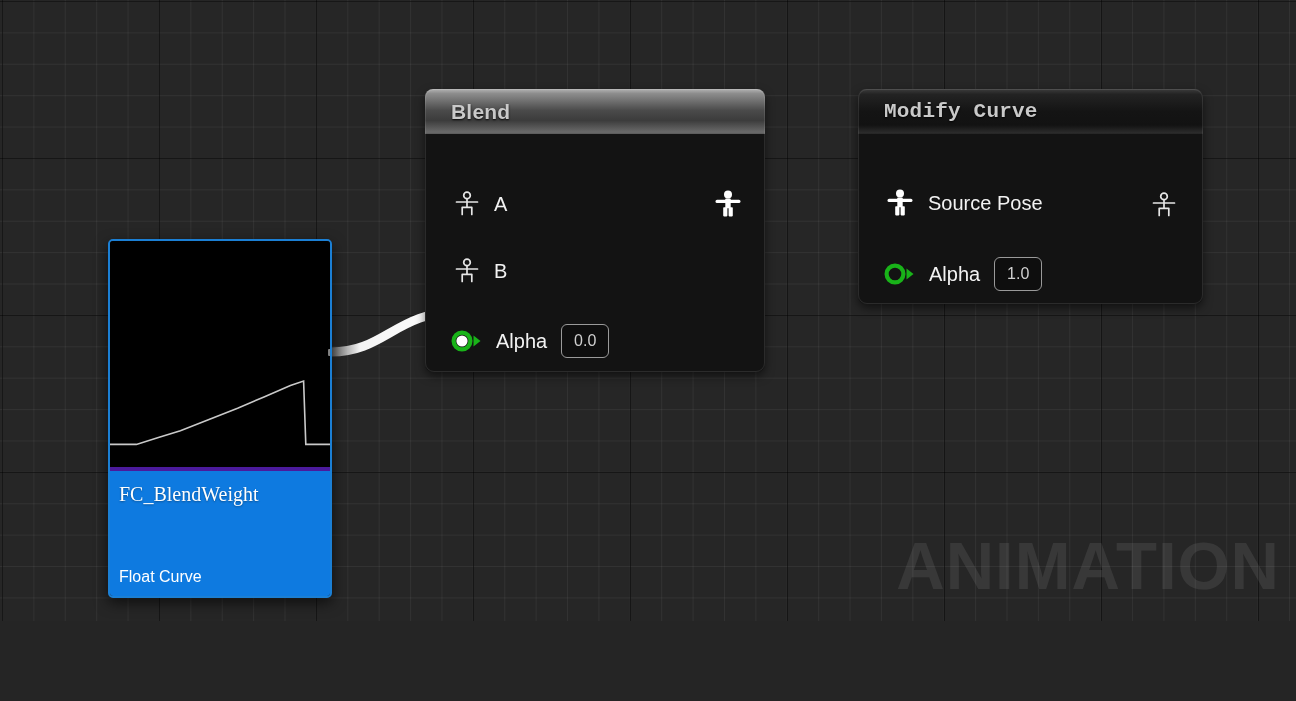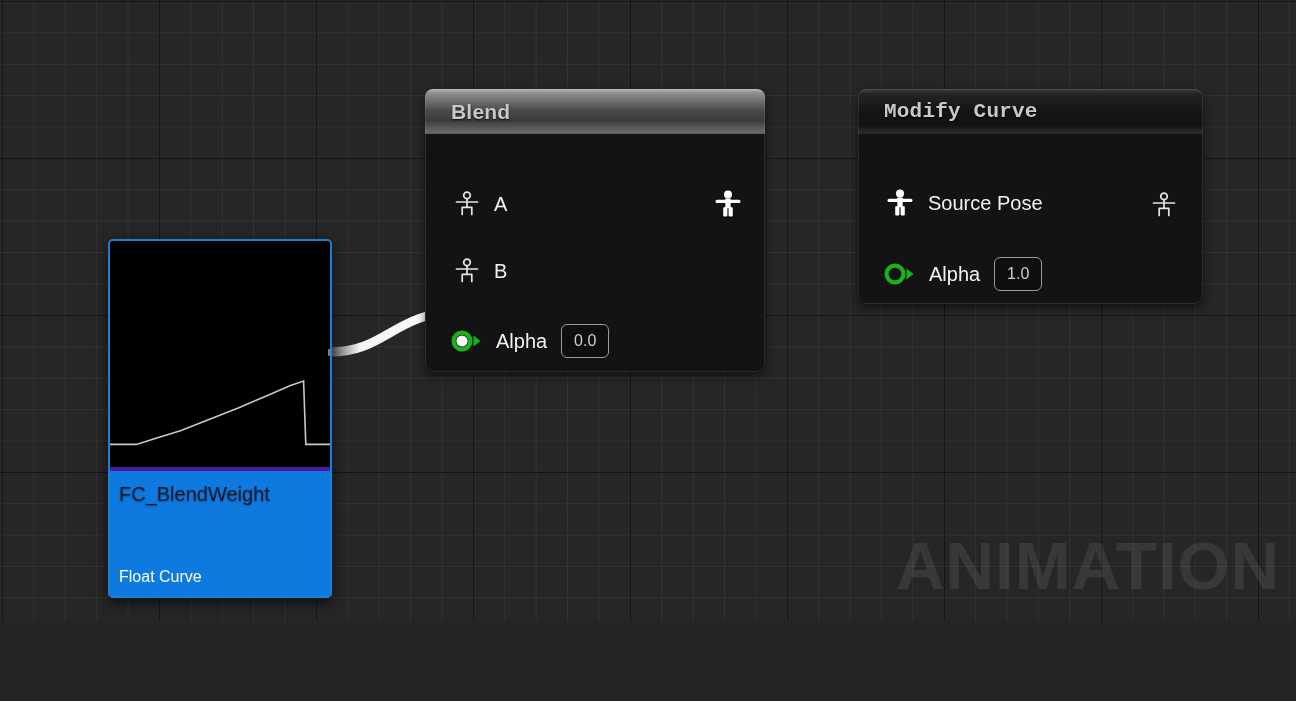--- a/index.html
+++ b/index.html
@@ -162,23 +162,24 @@
   }
   .asset-info {
     background: #0e7ae0;
     position: relative;
   }
   .asset-name {
     position: absolute;
     left: 9px;
     top: 12px;
     font-size: 20px;
-    color: #0f172a;
+    color: #ffffff;
     text-shadow: 0 1px 2px rgba(0,0,0,0.35);
     white-space: nowrap;
+    font-family: Liberation Serif, serif;
   }
   .asset-type {
     position: absolute;
     left: 9px;
     bottom: 10px;
     font-size: 16px;
     color: #ffffff;
     white-space: nowrap;
     text-align: right;
   }

